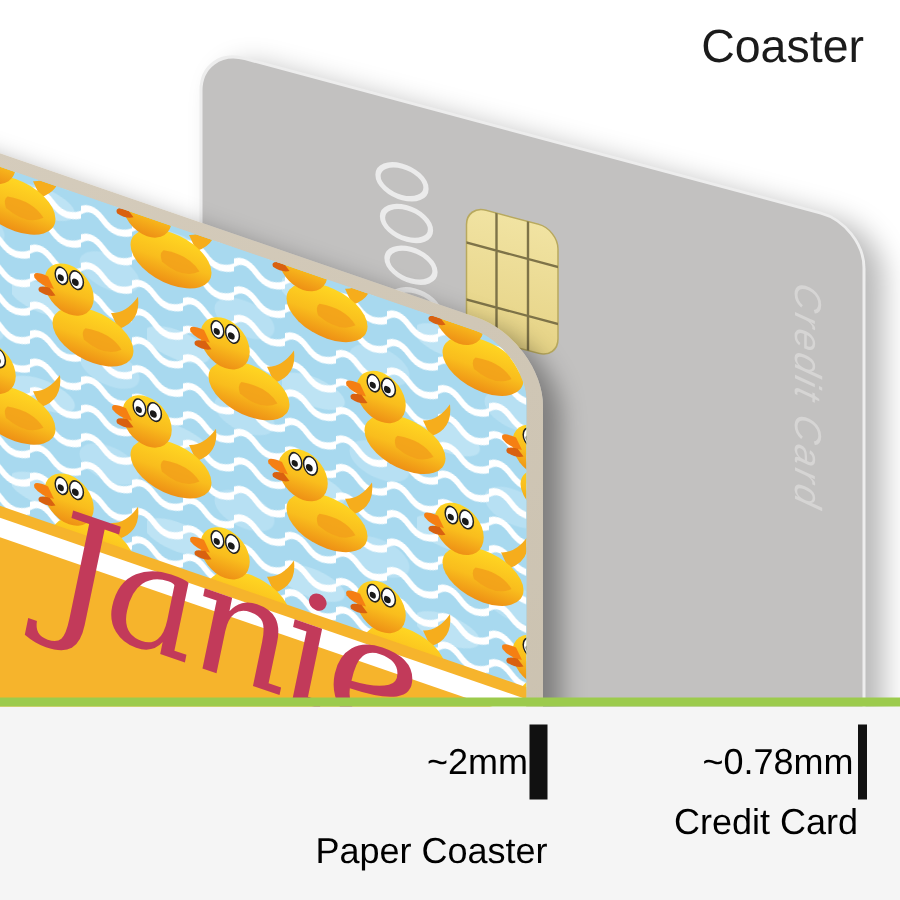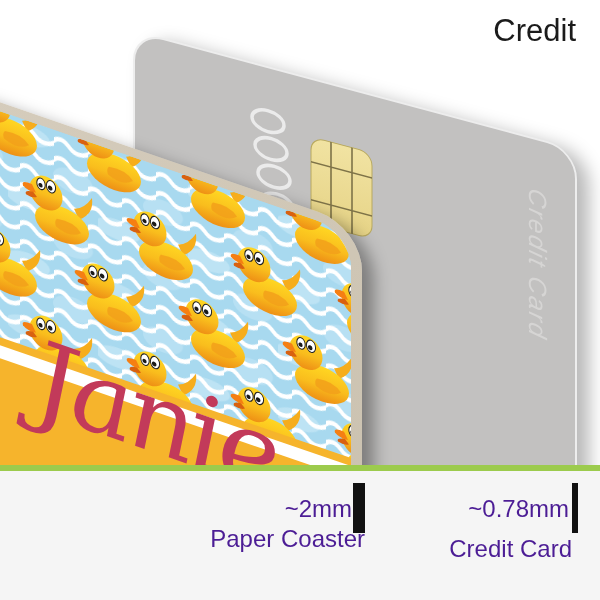--- a/index.html
+++ b/index.html
@@ -45,23 +45,23 @@
     font-family:"DejaVu Serif","Liberation Serif",serif;font-style:italic;
     font-size:104px;line-height:104px;letter-spacing:-5px;color:#c23a5a;
     white-space:nowrap;
   }
   
   .ground-line{position:absolute;left:0;top:465px;width:600px;height:6px;background:#9ccb4d;z-index:4;}
   .bottom-panel{position:absolute;left:0;top:471px;width:600px;height:129px;background:#f5f5f5;z-index:3;}
   .bar{position:absolute;background:#111;z-index:5;}
   .bar-thick{left:353px;top:483px;width:12px;height:50px;}
   .bar-thin{left:572px;top:483px;width:6px;height:50px;}
-  .m-value,.m-label{position:absolute;color:#4c1d95;font-size:24px;line-height:26px;z-index:5;white-space:nowrap;}
+  .m-value,.m-label{position:absolute;color:#000000;font-size:24px;line-height:26px;z-index:5;white-space:nowrap;}
   .v1{right:248px;top:496px;}
-  .l1{right:235px;top:526px;}
+  .l1{right:235px;top:555px;}
   .v2{right:31px;top:496px;}
   .l2{right:28px;top:536px;}
   
   .page-title{
     position:absolute;top:12px;right:24px;text-align:right;color:#1b1b1b;
     font-size:31px;line-height:37px;z-index:5;
   }
 </style>
 </head>
 <body>
@@ -155,16 +155,16 @@
 
   <div class="bar bar-thick"></div>
   <div class="m-value v1">~2mm</div>
   <div class="m-label l1">Paper Coaster</div>
 
   <div class="bar bar-thin"></div>
   <div class="m-value v2">~0.78mm</div>
   <div class="m-label l2">Credit Card</div>
 
   <div class="page-title">
-    <div>Credit</div>
+    <div>Coaster</div>
   </div>
 
 </div>
 
 </body></html>

